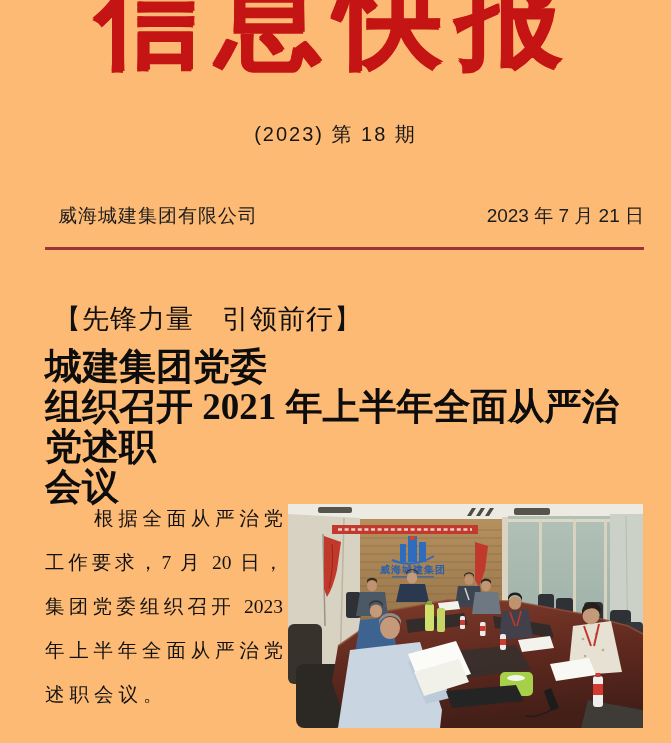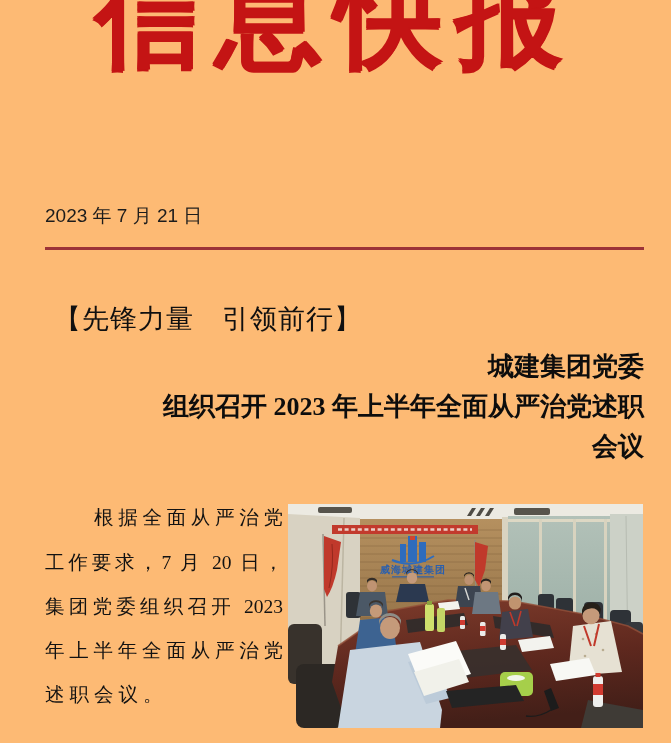--- a/index.html
+++ b/index.html
@@ -26,55 +26,57 @@
     font-family:"Liberation Sans","DejaVu Sans",sans-serif;font-size:19px;color:#1c1c1c;
   }
   .meta-row .org{padding-left:13px;letter-spacing:1px;}
   .red-rule{position:absolute;top:247px;left:45px;width:599px;height:3px;background:#9c3338;}
   .section-header{
     position:absolute;top:301px;left:54px;
     font-family:"Liberation Sans","DejaVu Sans",sans-serif;
     font-weight:400;font-size:27px;letter-spacing:1px;color:#101010;
   }
   .article-title{
-    position:absolute;top:347px;left:45px;width:599px;text-align:right;
-    font-weight:700;font-size:26px;line-height:40px;color:#0d0d0d;
+    position:absolute;top:347px;left:45px;width:599px;text-align:left;
+    font-weight:700;font-size:37px;line-height:40px;color:#0d0d0d;
     font-family:"Liberation Serif","DejaVu Serif",serif;
   }
   .article-body{
     position:absolute;top:497px;left:45px;width:238px;
     font-size:19.5px;line-height:44px;color:#121212;
   }
   .body-line{text-align:justify;text-align-last:justify;white-space:nowrap;}
-  .body-line.first{padding-left:49px;font-family:Liberation Mono, monospace;}
+  .body-line.first{padding-left:49px;}
   .body-line.last{text-align-last:left;letter-spacing:5px;font-family:Liberation Serif, serif;}
   .article-photo{position:absolute;top:504px;left:288px;width:355px;height:240px;margin:0;}
   .article-photo svg{display:block;}
 </style>
 </head>
 <body>
 
 <div class="page">
 
   <div class="masthead-clip">
     <div class="masthead-title">信息快报</div>
   </div>
 
+  <div class="issue-line">(2023) 第 18 期</div>
 
   <div class="meta-row">
+    <span class="org">威海城建集团有限公司</span>
     <span class="date">2023 年 7 月 21 日</span>
   </div>
 
   <div class="red-rule"></div>
 
   <div class="section-header">【先锋力量　引领前行】</div>
 
   <div class="article-title">
     <div>城建集团党委</div>
-    <div>组织召开 2023 年上半年全面从严治党述职</div>
+    <div>组织召开 2021 年上半年全面从严治党述职</div>
     <div>会议</div>
   </div>
 
   <div class="article-body">
     <div class="body-line first">根据全面从严治党</div>
     <div class="body-line">工作要求，7 月 20 日，</div>
     <div class="body-line">集团党委组织召开 2023</div>
     <div class="body-line">年上半年全面从严治党</div>
     <div class="body-line last">述职会议。</div>
   </div>

